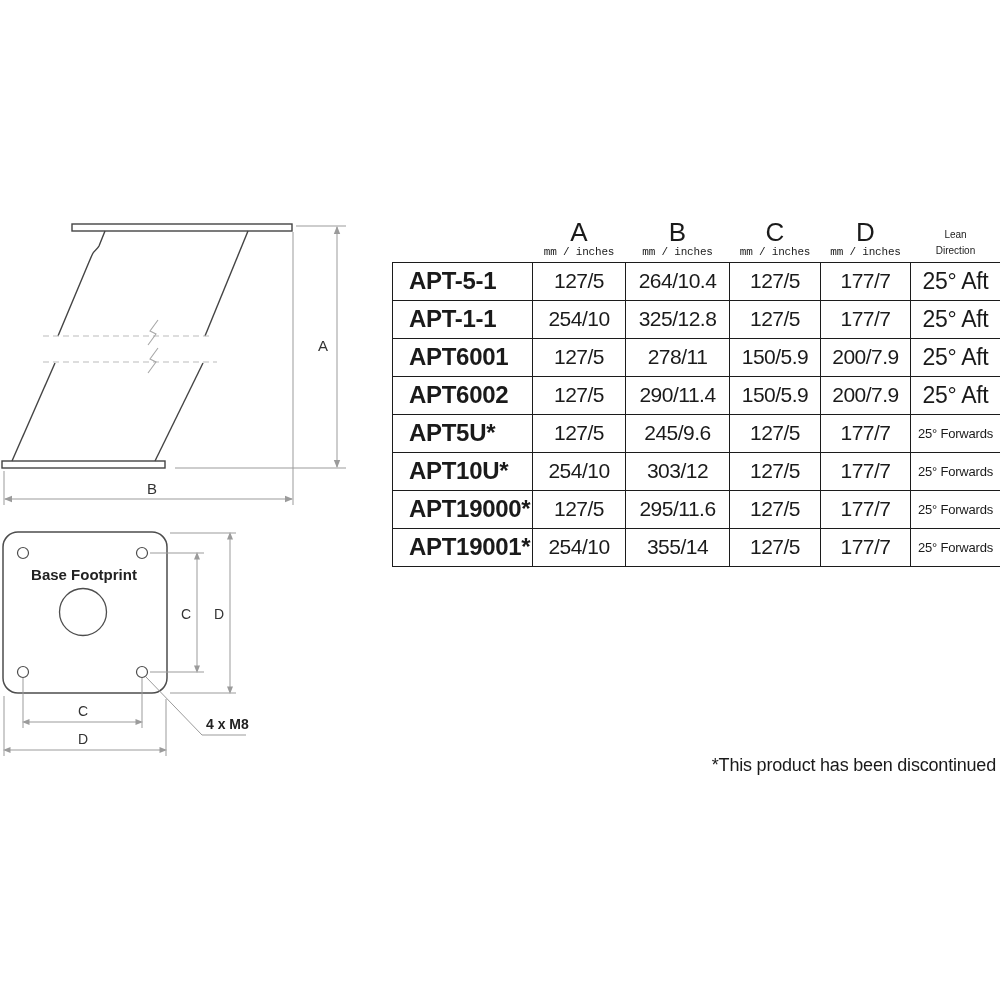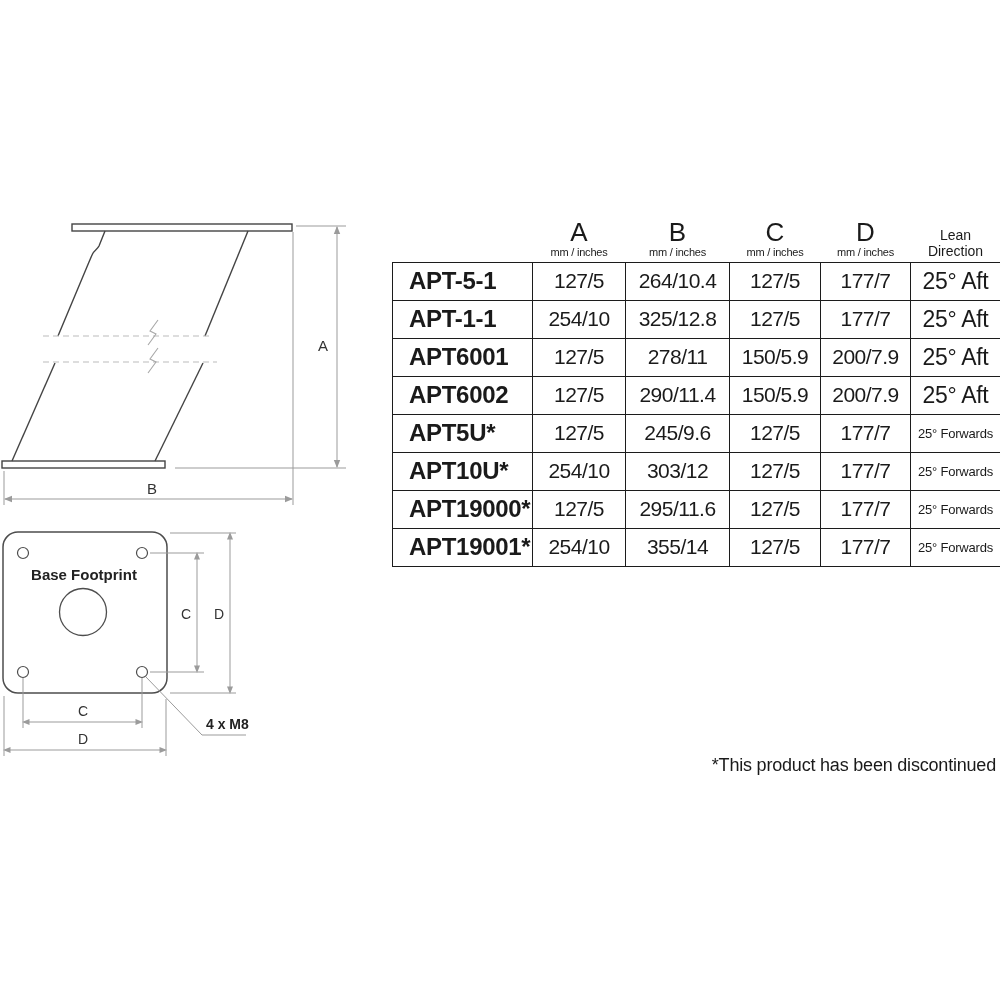--- a/index.html
+++ b/index.html
@@ -19,22 +19,22 @@
   .svg-label { font-family: "Liberation Sans", sans-serif; font-size: 15px; fill: #333333; }
   .svg-label-sm { font-family: "Liberation Sans", sans-serif; font-size: 14px; fill: #333333; }
   .svg-title { font-family: "Liberation Sans", sans-serif; font-size: 15px; font-weight: bold; fill: #222222; }
   .svg-note { font-family: "Liberation Sans", sans-serif; font-size: 14px; font-weight: bold; fill: #222222; }
 
   
   .table-wrap { position: absolute; left: 392px; top: 215px; width: 608px; }
   table.spec { border-collapse: collapse; width: 608px; table-layout: fixed; }
   table.spec thead th { border: none; vertical-align: bottom; text-align: center; height: 47px; padding-bottom: 3px; font-weight: normal; }
   .col-letter { font-size: 26px; line-height: 24px; color: #1a1a1a; font-weight: normal; }
-  .col-unit { font-size: 11px; line-height: 13px; margin-top: 2px; color: #1a1a1a; letter-spacing: -0.2px; }
-  .lean-h div { font-size: 14px; line-height: 16px; color: #1a1a1a; }
+  .col-unit { font-size: 11px; line-height: 13px; margin-top: 2px; color: #1a1a1a; letter-spacing: -0.2px; font-family: Liberation Mono, monospace; }
+  .lean-h div { font-size: 10px; line-height: 16px; color: #1a1a1a; }
   table.spec tbody td {
     border: 1.6px solid #1c1c1c;
     height: 38px;
     text-align: center;
     vertical-align: middle;
     font-size: 21px;
     letter-spacing: -0.5px;
     color: #1a1a1a;
     white-space: nowrap;
     overflow: hidden;

